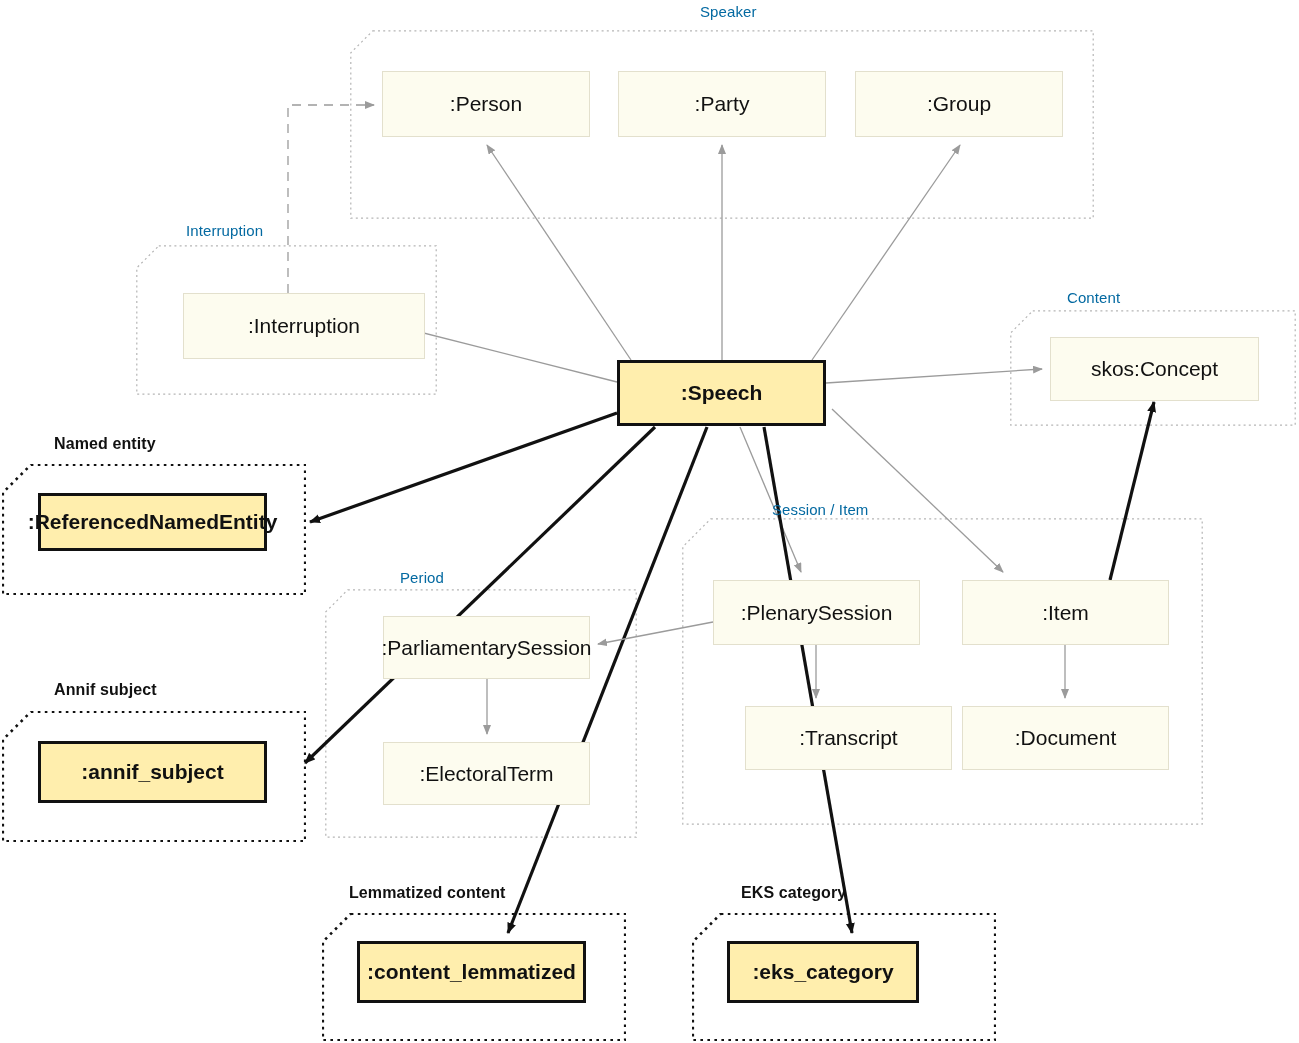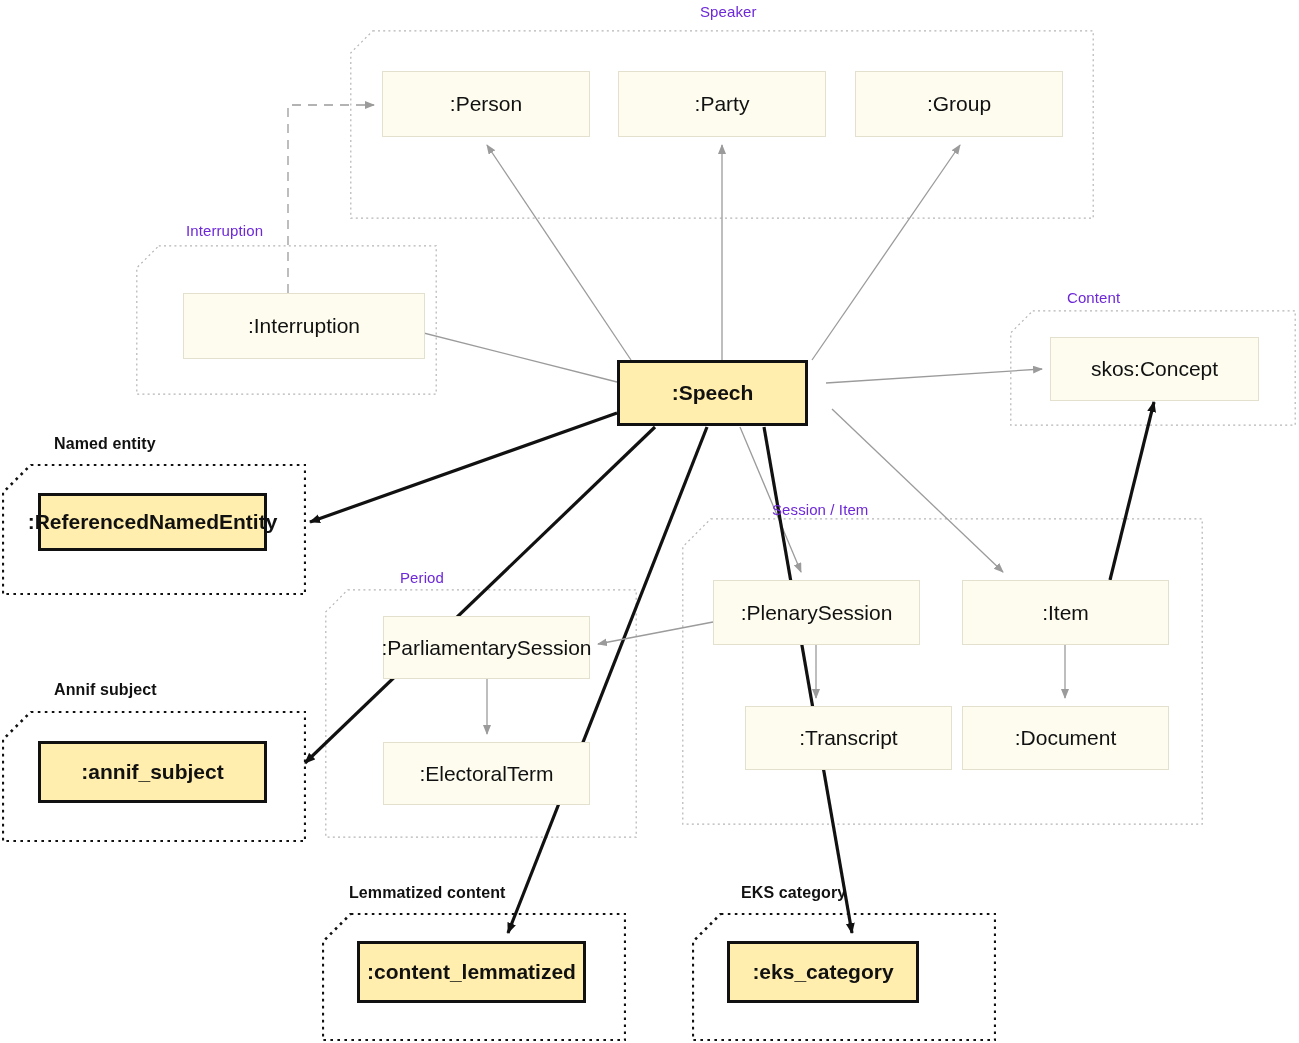--- a/index.html
+++ b/index.html
@@ -26,21 +26,21 @@
     pointer-events: none;
   }
   
   .group {
     position: absolute;
     box-sizing: border-box;
   }
   .group-label {
     position: absolute;
     font-size: 15px;
-    color: #6d28d9;
+    color: #0369a1;
     white-space: nowrap;
     letter-spacing: .1px;
   }
   .group-label.bold {
     font-weight: bold;
     color: #111111;
     font-size: 16px;
   }
   .group-shape {
     position: absolute;
@@ -165,21 +165,21 @@
       </div>
       <div class="node plain" style="left: 618px; top: 71px; width: 208px; height: 66px;">
         <span class="node-label">:Party</span>
       </div>
       <div class="node plain" style="left: 855px; top: 71px; width: 208px; height: 66px;">
         <span class="node-label">:Group</span>
       </div>
       <div class="node plain" style="left: 183px; top: 293px; width: 242px; height: 66px;">
         <span class="node-label">:Interruption</span>
       </div>
-      <div class="node highlight" style="left: 617px; top: 360px; width: 191px; height: 66px;">
+      <div class="node highlight" style="left: 617px; top: 360px; width: 209px; height: 66px;">
         <span class="node-label">:Speech</span>
       </div>
       <div class="node plain" style="left: 1050px; top: 337px; width: 209px; height: 64px;">
         <span class="node-label">skos:Concept</span>
       </div>
       <div class="node highlight" style="left: 38px; top: 493px; width: 229px; height: 58px; text-align: right;">
         <span class="node-label">:ReferencedNamedEntity</span>
       </div>
       <div class="node plain" style="left: 713px; top: 580px; width: 207px; height: 65px;">
         <span class="node-label">:PlenarySession</span>

